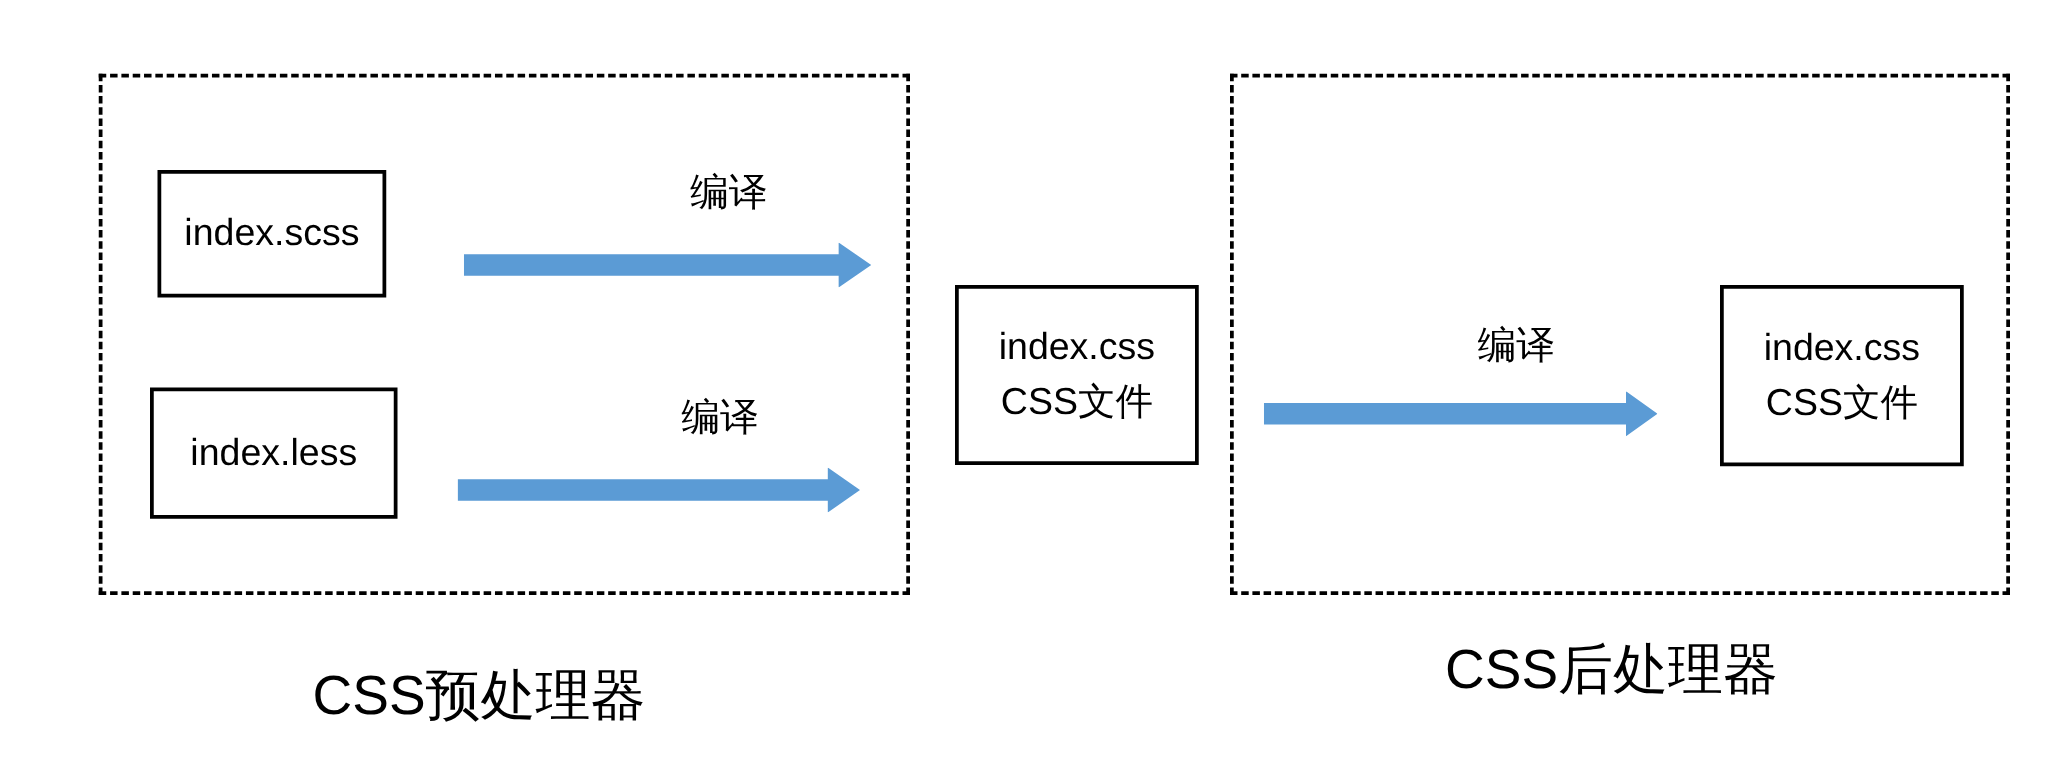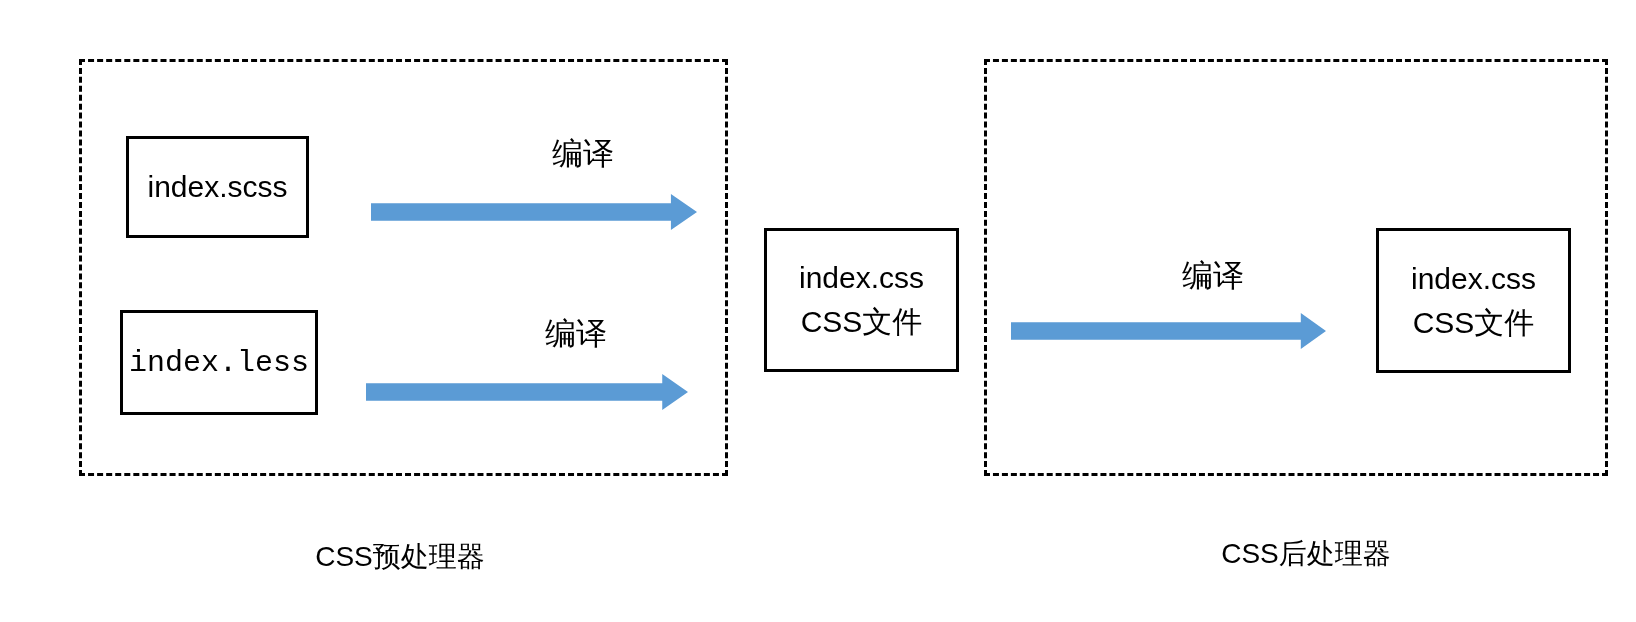--- a/index.html
+++ b/index.html
@@ -34,21 +34,21 @@
     box-sizing:border-box;
     background:var(--bg);
     display:flex;flex-direction:column;
     align-items:center;justify-content:center;
     text-align:center;
     font-size:30px;
     line-height:44px;
     white-space:nowrap;
   }
   .node.scss{left:90px;top:136px;width:183px;height:102px;line-height:42px;}
-  .node.less{left:84px;top:310px;width:198px;height:105px;line-height:42px;font-family:Liberation Mono, monospace;}
+  .node.less{left:84px;top:310px;width:198px;height:105px;line-height:42px;}
   .node.mid{left:728px;top:228px;width:195px;height:144px;}
   .node.final{left:1340px;top:228px;width:195px;height:145px;}
   .arrow{
     position:absolute;
     height:36px;
     background:var(--arrow-blue);
     clip-path:polygon(0 26%,92% 26%,92% 0,100% 50%,92% 100%,92% 74%,0 74%);
   }
   .arrow.a1{left:335px;top:194px;width:326px;}
   .arrow.a2{left:330px;top:374px;width:322px;}
@@ -59,28 +59,28 @@
     line-height:42px;
     text-align:right;
     width:160px;
     white-space:nowrap;
   }
   .arrow-label.l1{left:418px;top:133px;}
   .arrow-label.l2{left:411px;top:313px;}
   .arrow-label.l3{left:1048px;top:255px;}
   .caption{
     position:absolute;
-    font-size:28px;
+    font-size:44px;
     line-height:40px;
-    text-align:center;
+    text-align:left;
     width:300px;
     white-space:nowrap;
   }
   .caption.pre{left:214px;top:537px;}
-  .caption.post{left:1120px;top:534px;}
+  .caption.post{left:1120px;top:516px;}
 </style>
 </head>
 <body>
 
 <div class="canvas">
 
   <div class="dashed-box pre"></div>
 
   <div class="node scss">
     <span>index.scss</span>

